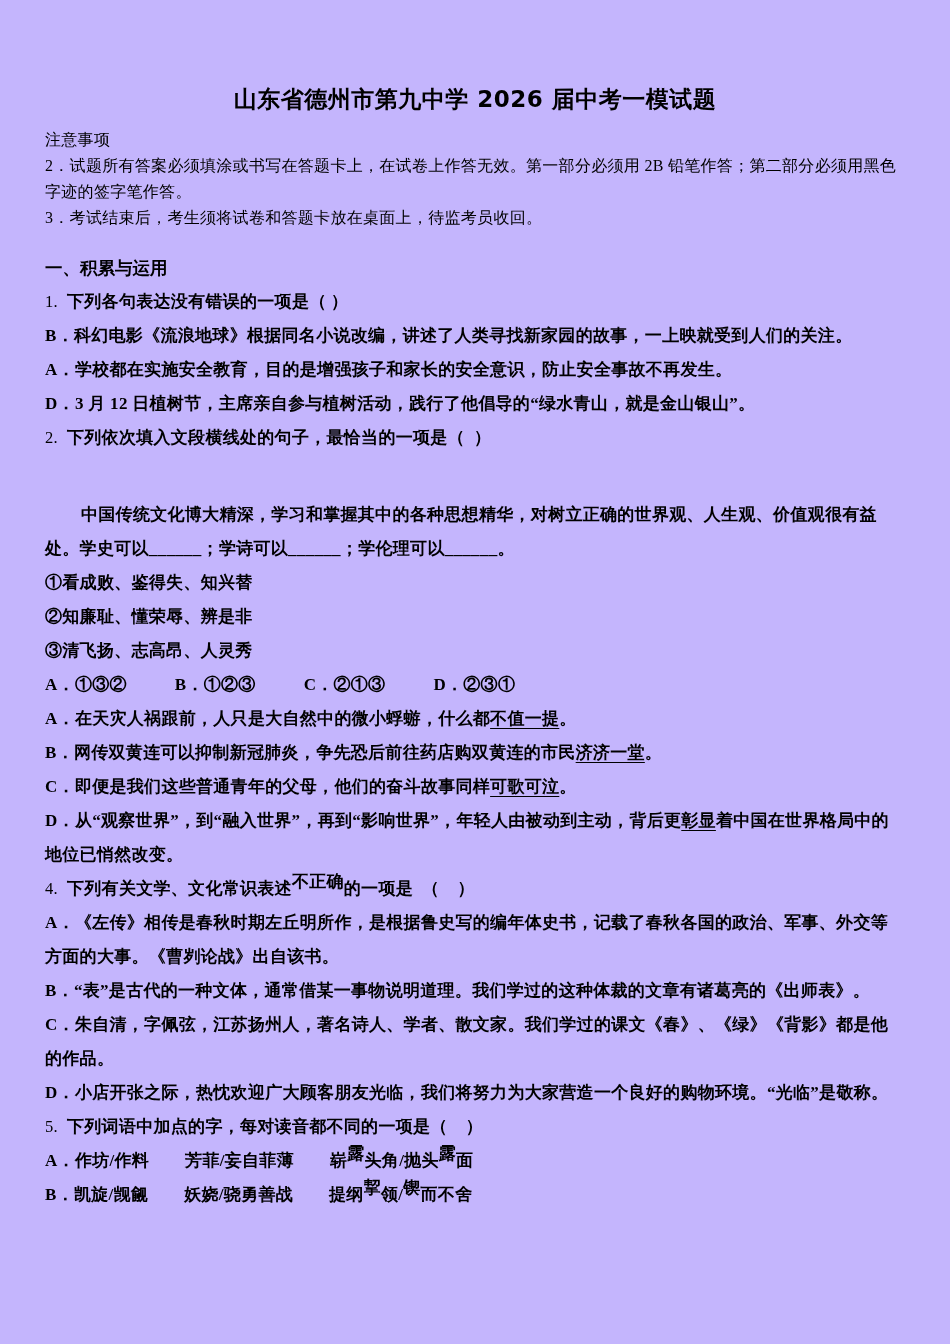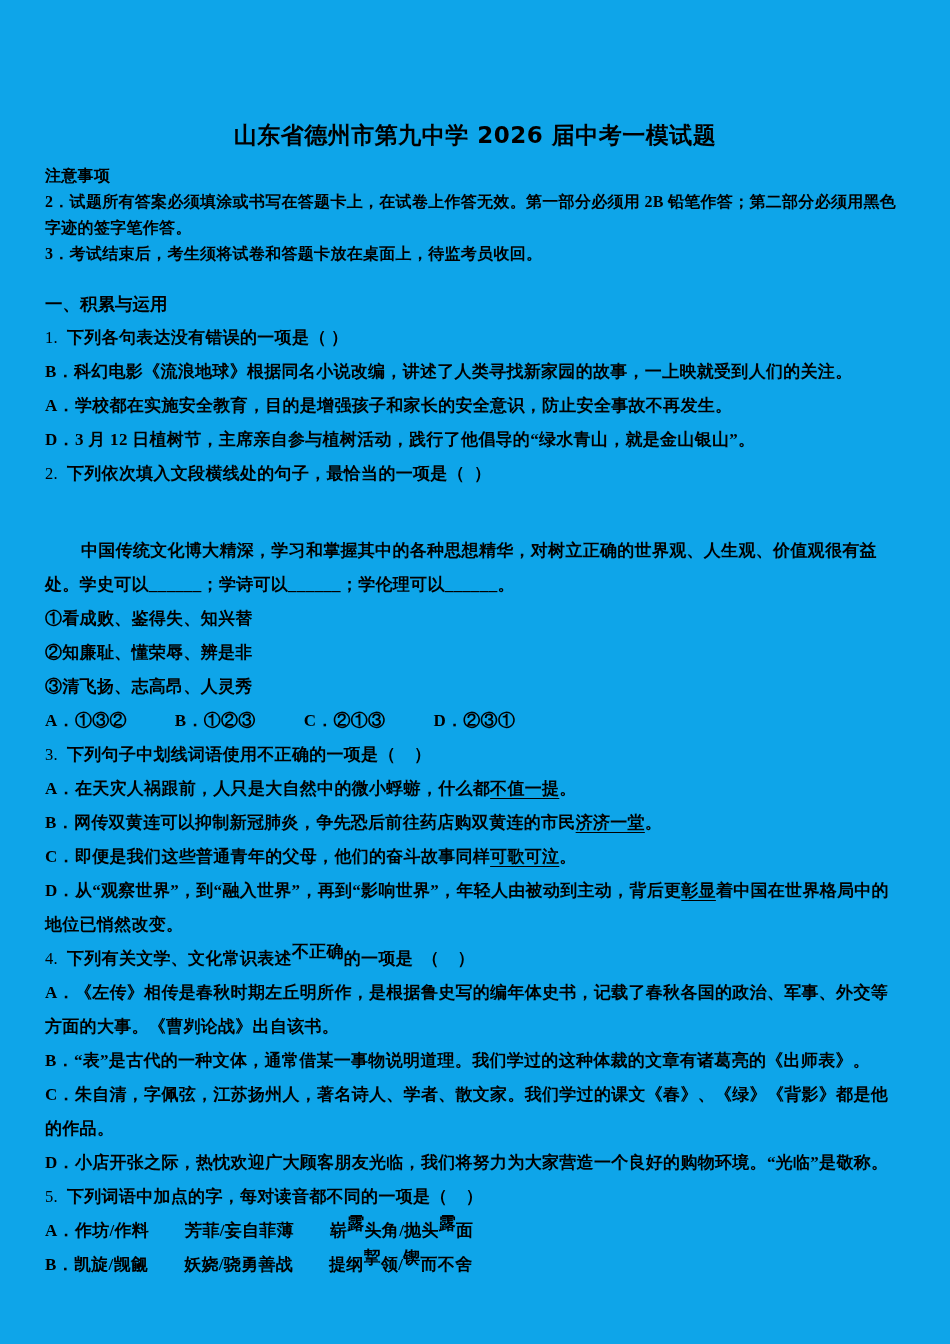--- a/index.html
+++ b/index.html
@@ -5,39 +5,39 @@
   html, body {
     margin: 0;
     padding: 0;
     background: #ffffff;
   }
   .page {
     position: relative;
     width: 950px;
     height: 1344px;
     box-sizing: border-box;
-    background: #0ea5e9;
+    background: #c4b5fd;
     color: #000000;
-    padding: 120px 45px 0 45px;
+    padding: 84px 45px 0 45px;
     overflow: hidden;
     font-family: "Liberation Serif", serif;
   }
   .doc-title {
     text-align: center;
     font-size: 23px;
     line-height: 30px;
     font-weight: 700;
     letter-spacing: 0.5px;
     margin-bottom: 13px;
     font-family: "DejaVu Sans", sans-serif;
   }
   .notice .n-line {
     font-size: 16px;
     line-height: 26px;
-    font-weight: 700;
+    font-weight: 400;
     letter-spacing: 0.3px;
   }
   .section-heading {
     margin-top: 20px;
     font-size: 17.5px;
     line-height: 34px;
     font-weight: 700;
   }
   .t-line {
     font-size: 17px;
@@ -90,21 +90,20 @@
       </div>
       <div>
         <div class="t-line"><span class="qnum">2.</span><span>下列依次填入文段横线处的句子，最恰当的一项是（&nbsp;&nbsp;）</span></div>
         <div class="t-line para-indent"><span>中国传统文化博大精深，学习和掌握其中的各种思想精华，对树立正确的世界观、人生观、价值观很有益处。学史可以______；学诗可以______；学伦理可以______。</span></div>
         <div class="t-line"><span>①看成败、鉴得失、知兴替</span></div>
         <div class="t-line"><span>②知廉耻、懂荣辱、辨是非</span></div>
         <div class="t-line"><span>③清飞扬、志高昂、人灵秀</span></div>
         <div class="t-line"><span>A．①③②</span><span class="gapx">B．①②③</span><span class="gapx">C．②①③</span><span class="gapx">D．②③①</span></div>
       </div>
       <div>
-        <div class="t-line"><span class="qnum">3.</span><span>下列句子中划线词语使用不正确的一项是（&nbsp;&nbsp;&nbsp;&nbsp;）</span></div>
         <div class="t-line"><span>A．在天灾人祸跟前，人只是大自然中的微小蜉蝣，什么都</span><span class="u">不值一提</span><span>。</span></div>
         <div class="t-line"><span>B．网传双黄连可以抑制新冠肺炎，争先恐后前往药店购双黄连的市民</span><span class="u">济济一堂</span><span>。</span></div>
         <div class="t-line"><span>C．即便是我们这些普通青年的父母，他们的奋斗故事同样</span><span class="u">可歌可泣</span><span>。</span></div>
         <div class="t-line"><span>D．从“观察世界”，到“融入世界”，再到“影响世界”，年轻人由被动到主动，背后更</span><span class="u">彰显</span><span>着中国在世界格局中的地位已悄然改变。</span></div>
       </div>
       <div>
         <div class="t-line"><span class="qnum">4.</span><span>下列有关文学、文化常识表述</span><span class="raised">不正确</span><span>的一项是&nbsp;&nbsp;（&nbsp;&nbsp;&nbsp;&nbsp;）</span></div>
         <div class="t-line"><span>A．《左传》相传是春秋时期左丘明所作，是根据鲁史写的编年体史书，记载了春秋各国的政治、军事、外交等方面的大事。《曹刿论战》出自该书。</span></div>
         <div class="t-line"><span>B．“表”是古代的一种文体，通常借某一事物说明道理。我们学过的这种体裁的文章有诸葛亮的《出师表》。</span></div>
         <div class="t-line"><span>C．朱自清，字佩弦，江苏扬州人，著名诗人、学者、散文家。我们学过的课文《春》、《绿》《背影》都是他的作品。</span></div>

